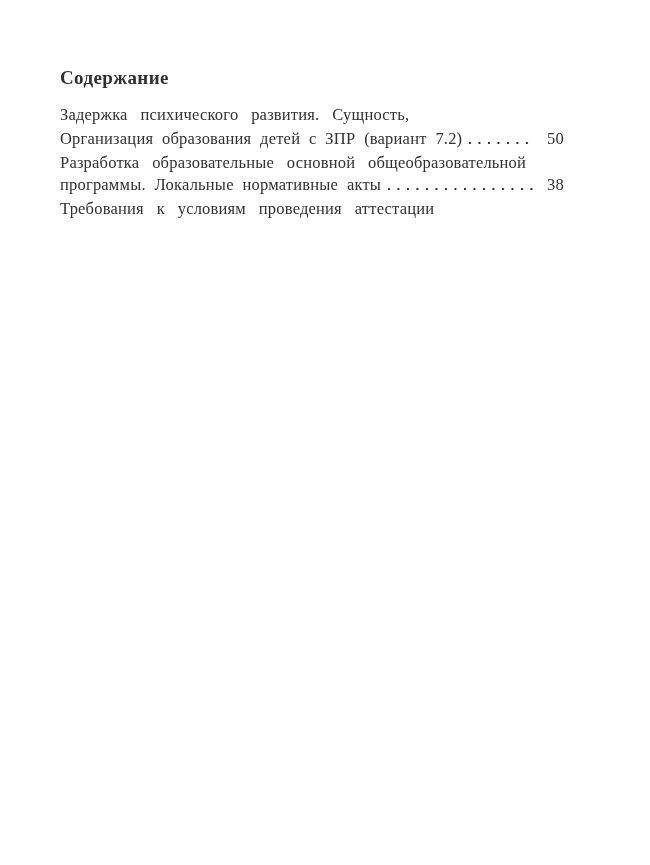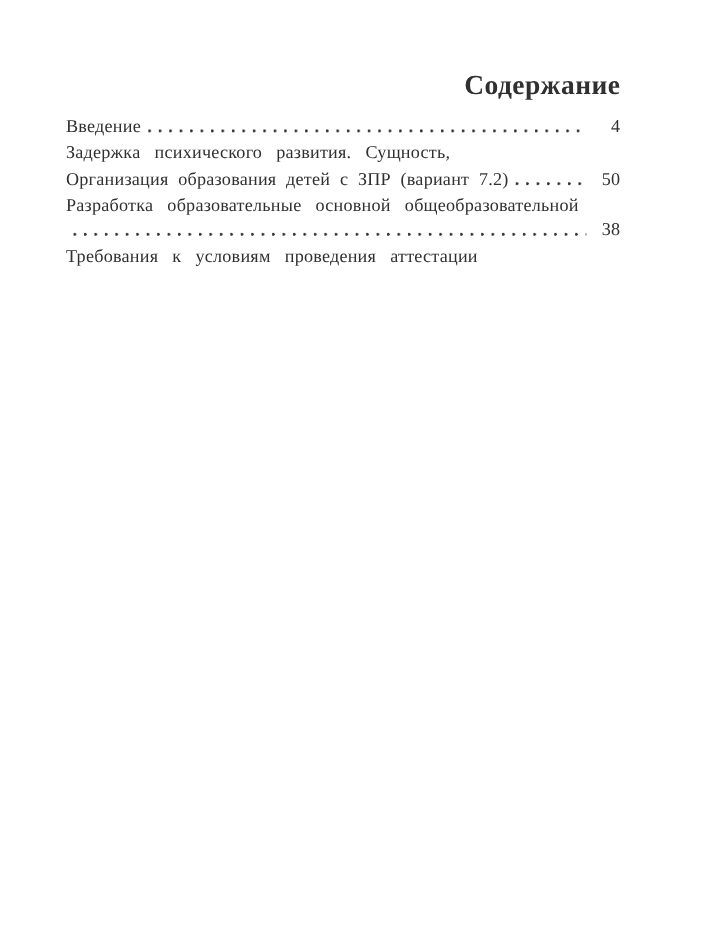--- a/index.html
+++ b/index.html
@@ -13,23 +13,23 @@
     font-family: "Liberation Serif", "DejaVu Serif", serif;
     overflow: hidden;
   }
   .column {
     position: absolute;
     left: 60px;
     top: 66px;
     width: 504px;
   }
   .title {
-    text-align: right;
+    text-align: left;
     font-weight: bold;
-    font-size: 25px;
+    font-size: 19px;
     line-height: 24px;
     letter-spacing: 0.4px;
     margin-bottom: 14px;
   }
   .toc-entry { margin-bottom: 2px; }
   .toc-line,
   .toc-lastline {
     font-size: 16.5px;
     line-height: 22px;
     letter-spacing: 0.2px;
@@ -61,43 +61,37 @@
     white-space: nowrap;
   }
 </style>
 </head>
 <body>
 
 <div class="page">
   <div class="column">
     <div class="title">Содержание</div>
     <div>
-  <div class="toc-entry">
-    <div class="toc-lastline">
-      <span class="toc-text">Введение</span>
-      <span class="leader"></span>
-      <span class="page-num">4</span>
-    </div>
-  </div>
 
   <div class="toc-entry">
     <div class="toc-line">Задержка психического развития. Сущность,</div>
   </div>
 
   <div class="toc-entry">
     <div class="toc-lastline">
       <span class="toc-text">Организация образования детей с ЗПР (вариант 7.2)</span>
       <span class="leader"></span>
       <span class="page-num">50</span>
     </div>
   </div>
 
   <div class="toc-entry">
     <div class="toc-line">Разработка образовательные основной общеобразовательной</div>
           <div class="toc-lastline">
+      <span class="toc-text">программы. Локальные нормативные акты</span>
       <span class="leader"></span>
       <span class="page-num">38</span>
     </div>
   </div>
 
   <div class="toc-entry">
     <div class="toc-line">Требования к условиям проведения аттестации</div>
   </div>
 
 </div>

